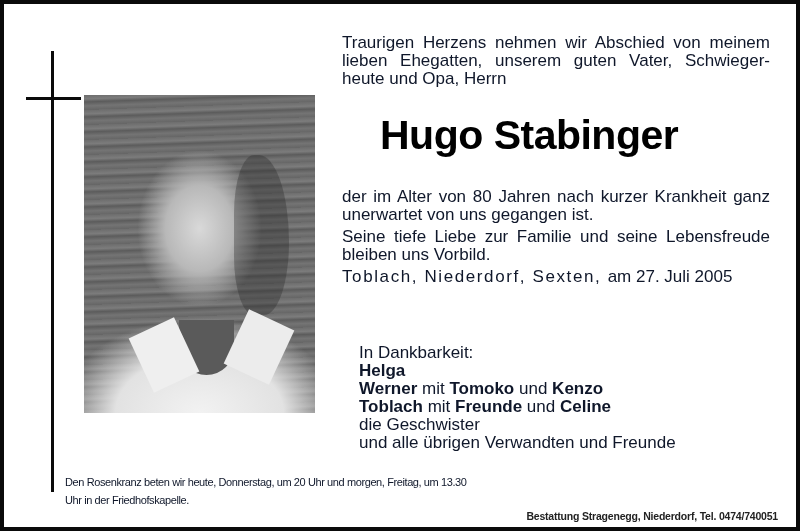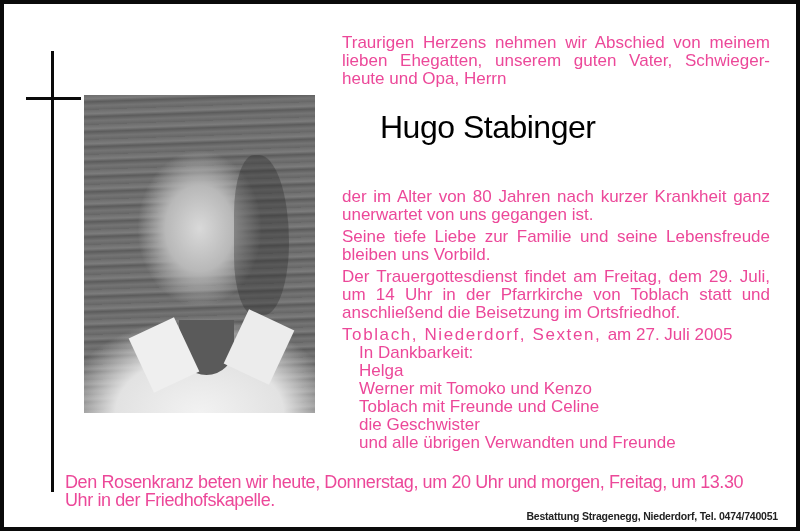--- a/index.html
+++ b/index.html
@@ -25,40 +25,40 @@
   }
   .photo .shade { position: absolute; left: 150px; top: 60px; width: 55px; height: 160px;
     background: rgba(40,40,40,0.35); border-radius: 40% 60% 50% 40%; }
   .photo .collar-l { position: absolute; left: 55px; top: 230px; width: 50px; height: 60px;
     background: #efefef; transform: rotate(-25deg); }
   .photo .collar-r { position: absolute; left: 150px; top: 222px; width: 50px; height: 60px;
     background: #ececec; transform: rotate(25deg); }
   .photo .neck { position: absolute; left: 95px; top: 225px; width: 55px; height: 55px;
     background: #5a5a5a; border-radius: 0 0 50% 50%; }
 
-  .txt { position: absolute; font-size: 17px; line-height: 18px; color: #ec4899; }
+  .txt { position: absolute; font-size: 17px; line-height: 18px; color: #0f172a; }
   .intro { left: 342px; top: 34px; width: 428px; text-align: justify; }
   .intro .l { display: block; text-align-last: justify; }
   .intro .l.last { text-align-last: left; }
 
-  .name { position: absolute; left: 380px; top: 102px; font-size: 32px; font-weight: normal;
+  .name { position: absolute; left: 380px; top: 110px; font-size: 41px; font-weight: bold;
     letter-spacing: -0.5px; color: #000; line-height: 50px; }
 
   .body { left: 342px; top: 188px; width: 428px; }
   .body p { margin-bottom: 4px; }
   .body .l { display: block; text-align: justify; text-align-last: justify; }
   .body .l.last { text-align-last: left; }
   .place { letter-spacing: 1.6px; }
   .place .date { letter-spacing: 0; }
 
   .thanks { left: 342px; top: 344px; width: 428px; margin-left: 17px; }
   .thanks .l { display: block; }
-  .thanks b { font-weight: normal; }
+  .thanks b { font-weight: bold; }
 
-  .rosary { left: 65px; top: 473px; width: 705px; font-size: 18px; letter-spacing: -0.4px; }
+  .rosary { left: 65px; top: 473px; width: 705px; font-size: 11px; letter-spacing: -0.4px; }
   .undertaker { position: absolute; right: 22px; top: 510px; font-size: 10.5px; color: #222;
     letter-spacing: -0.2px; font-weight: bold; }
 </style>
 </head>
 <body>
 
 <div class="card"></div>
 
 <div class="cross-v"></div>
 <div class="cross-h"></div>
@@ -79,25 +79,20 @@
 <div class="name">Hugo Stabinger</div>
 
 <div class="txt body">
   <p>
     <span class="l">der im Alter von 80 Jahren nach kurzer Krankheit ganz</span>
     <span class="l last">unerwartet von uns gegangen ist.</span>
   </p>
   <p>
     <span class="l">Seine tiefe Liebe zur Familie und seine Lebensfreude</span>
     <span class="l last">bleiben uns Vorbild.</span>
-  </p>
-  <p>
-    <span class="l">Der Trauergottesdienst findet am Freitag, dem 29. Juli,</span>
-    <span class="l">um 14 Uhr in der Pfarrkirche von Toblach statt und</span>
-    <span class="l last">anschließend die Beisetzung im Ortsfriedhof.</span>
   </p>
   <p class="place">
     <span>Toblach, Niederdorf, Sexten,</span>
     <span class="date">am 27. Juli 2005</span>
   </p>
 </div>
 
 <div class="txt thanks">
   <span class="l">In Dankbarkeit:</span>
   <span class="l"><b>Helga</b></span>

